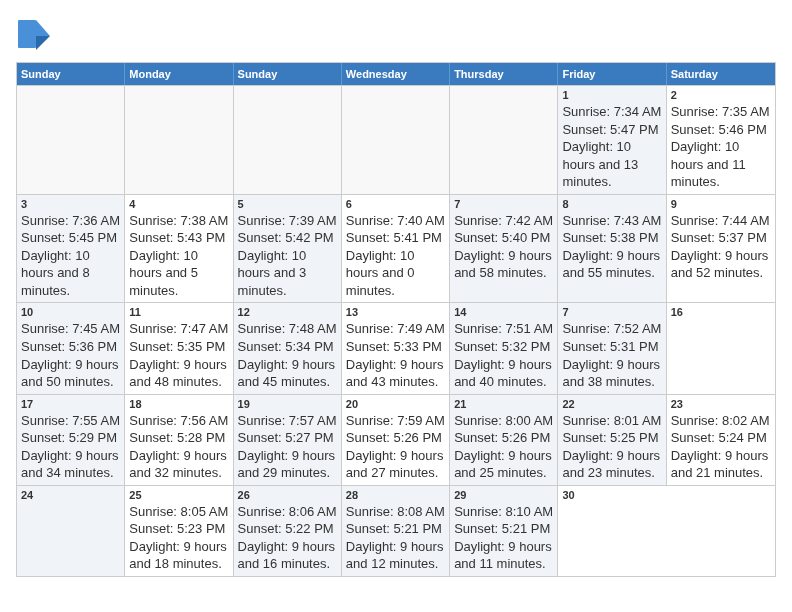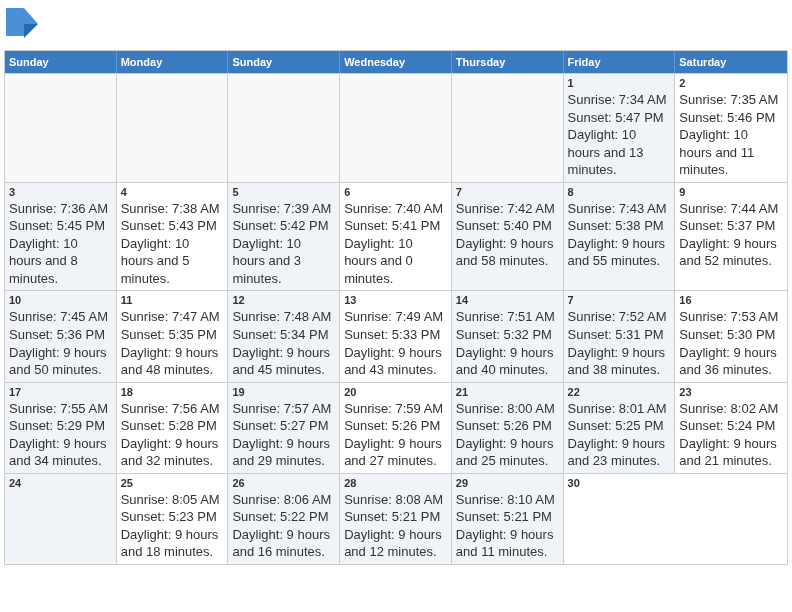--- a/index.html
+++ b/index.html
@@ -6,21 +6,21 @@
     body {
       font-family: Arial, sans-serif;
       background: #fff;
       width: 792px;
       height: 612px;
       overflow: hidden;
     }
     .page {
       width: 792px;
       height: 522px;
-      padding: 4px;
+      padding: 16px;
       display: flex;
       flex-direction: column;
     }
     .header {
       display: flex;
       justify-content: space-between;
       align-items: flex-start;
       margin-bottom: 10px;
     }
     .logo {
@@ -236,23 +236,20 @@
 Daylight: 9 hours and 40 minutes.</div>
           </div>
           <div class="cal-cell shaded">
             <div class="day-num">7</div>
             <div class="day-info">Sunrise: 7:52 AM
 Sunset: 5:31 PM
 Daylight: 9 hours and 38 minutes.</div>
           </div>
           <div class="cal-cell">
             <div class="day-num">16</div>
-            <div class="day-info">Sunrise: 7:53 AM
-Sunset: 5:30 PM
-Daylight: 9 hours and 36 minutes.</div>
           </div>
         </div>
         <div class="cal-row">
           <div class="cal-cell shaded">
             <div class="day-num">17</div>
             <div class="day-info">Sunrise: 7:55 AM
 Sunset: 5:29 PM
 Daylight: 9 hours and 34 minutes.</div>
           </div>
           <div class="cal-cell">

